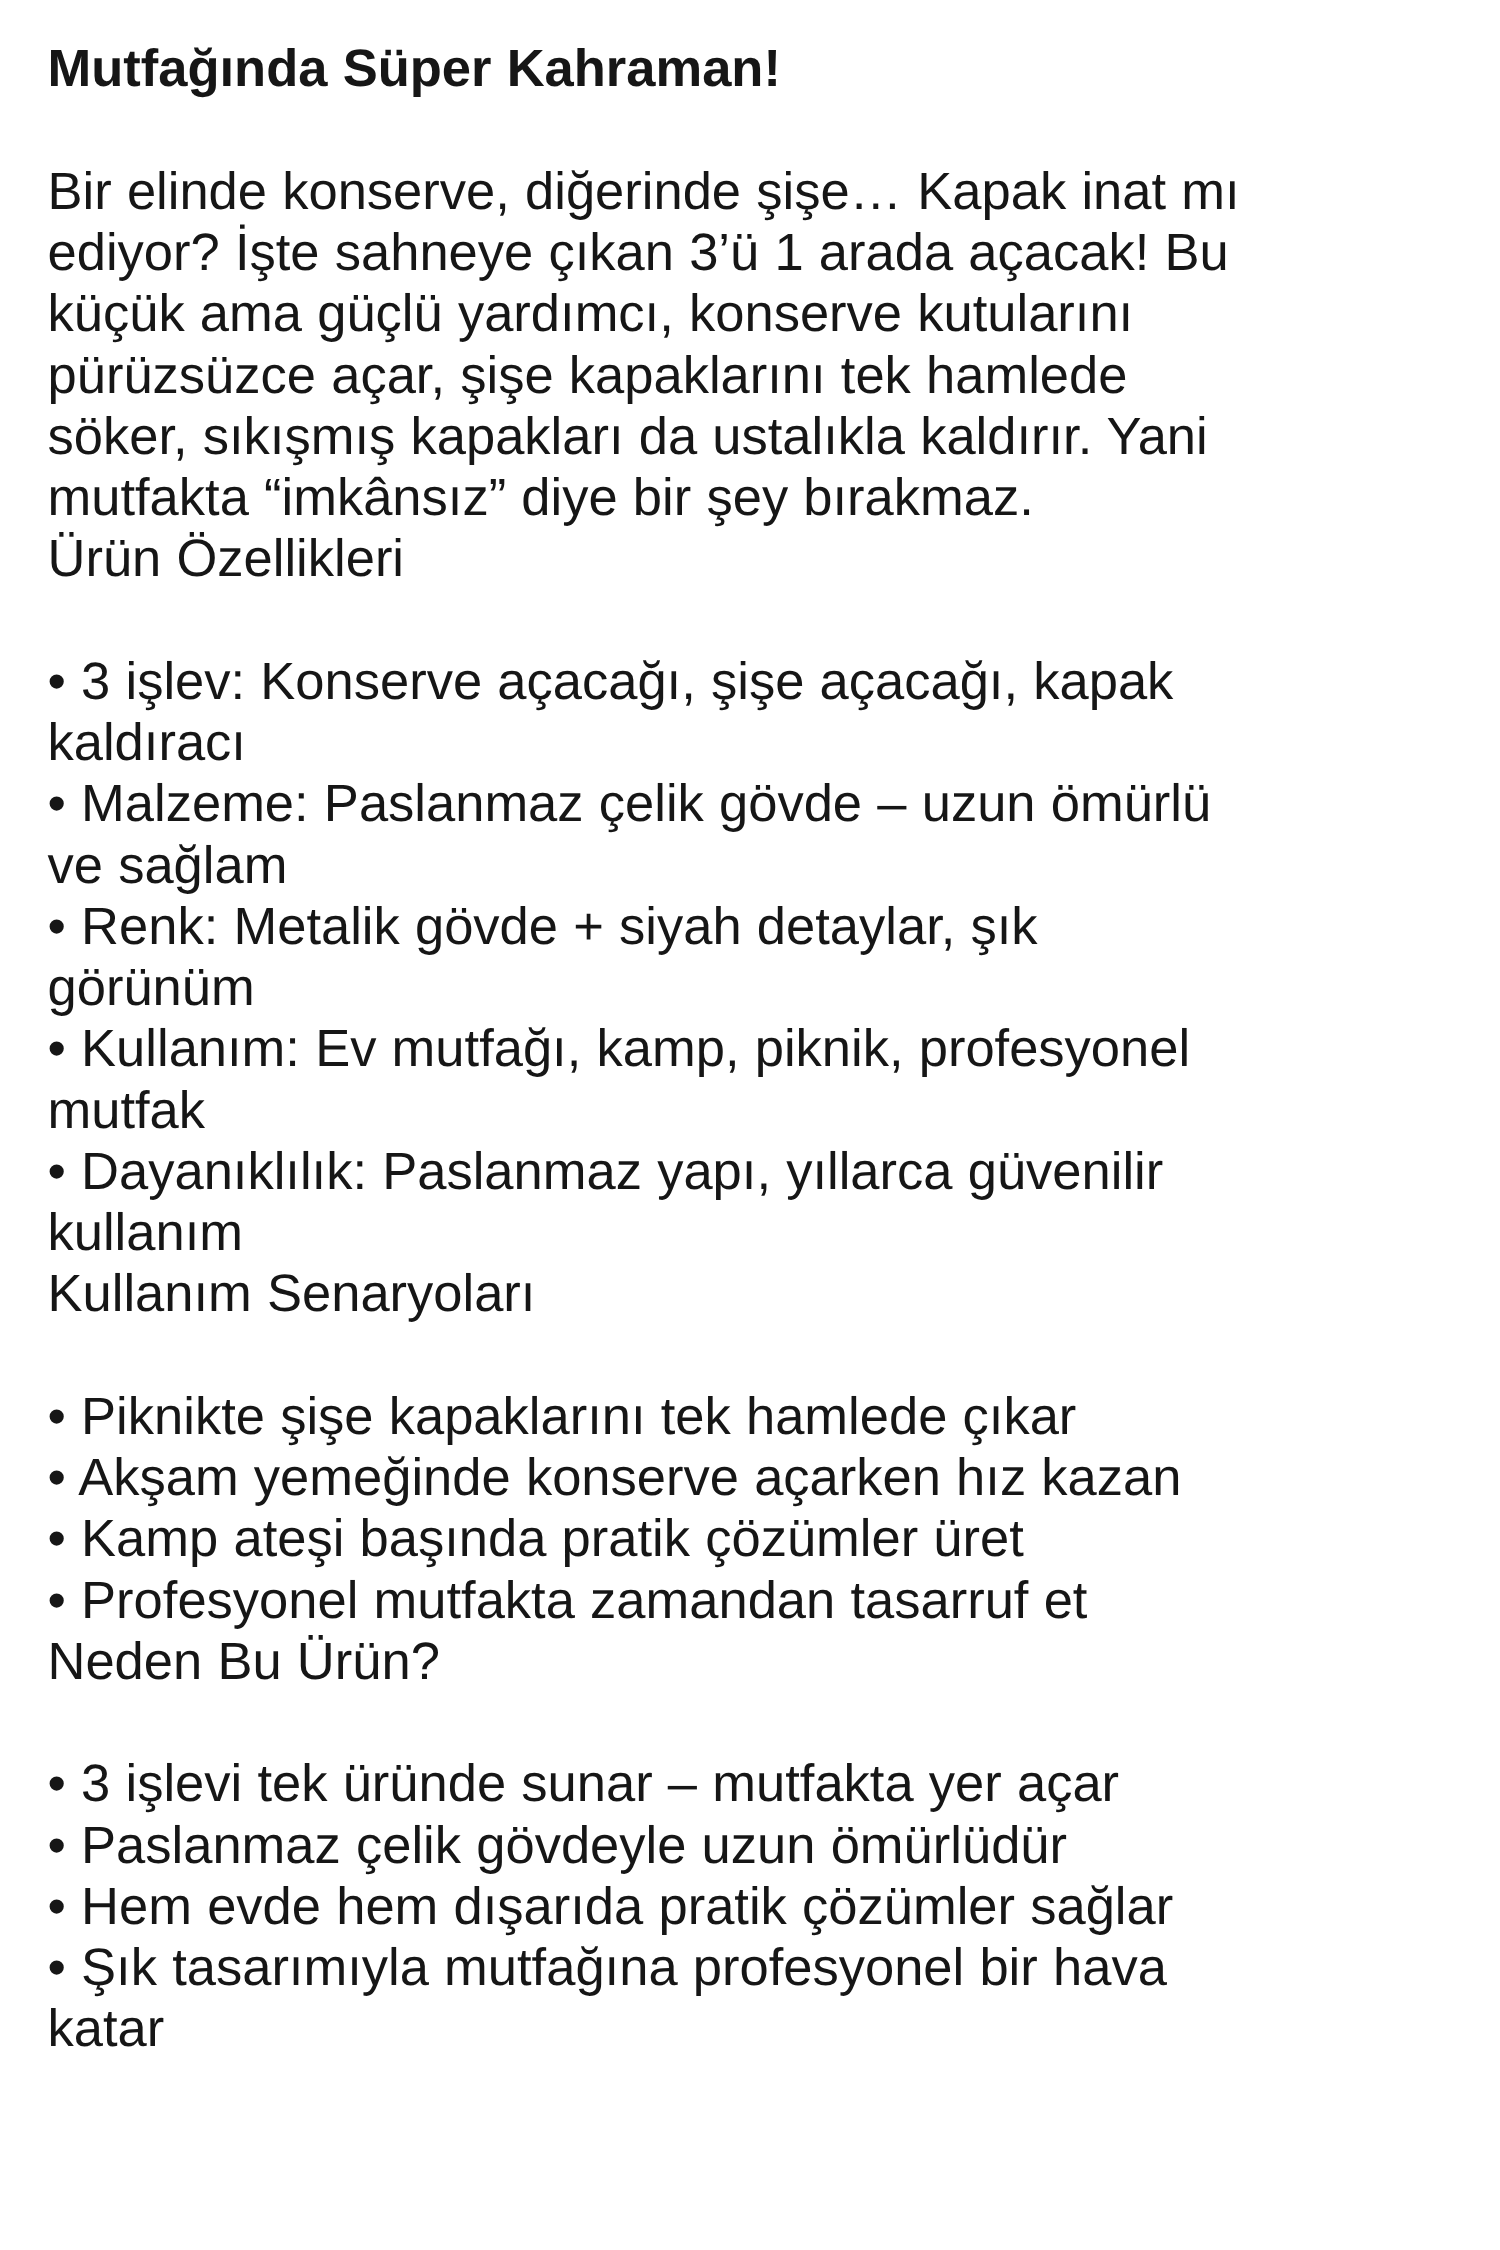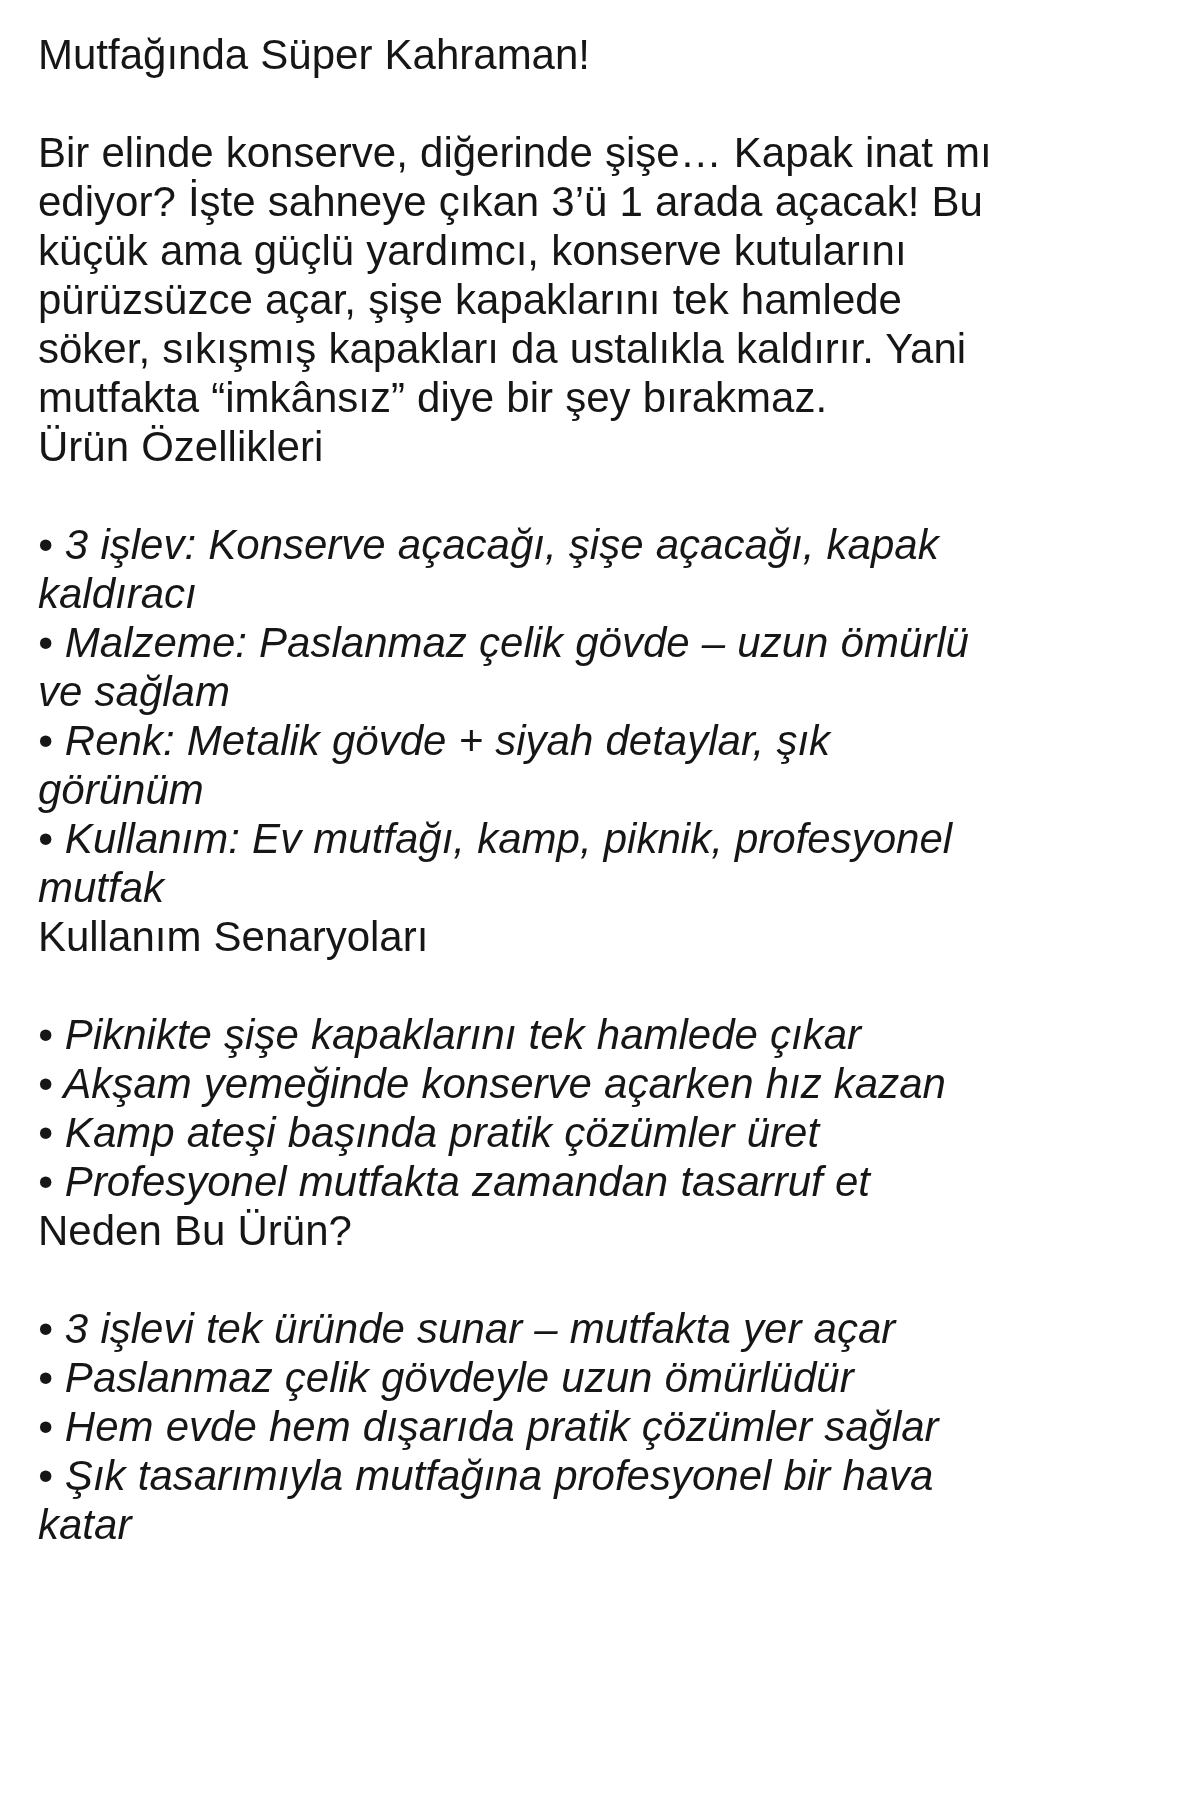--- a/index.html
+++ b/index.html
@@ -16,24 +16,24 @@
     padding: 30px 34px 0 38px;
     font-family: "Liberation Sans", "DejaVu Sans", sans-serif;
     font-size: 42px;
     line-height: 49px;
     overflow: hidden;
   }
   .line, .block, .item {
     white-space: pre-line;       
     word-spacing: 0.5px;
   }
-  .title   { margin: 0 0 49px 0; }   
+  .title   { margin: 0 0 49px 0; font-weight: bold; }   
   .heading { margin: 0 0 49px 0; }   
   .block   { margin: 0; }
-  .item    { margin: 0; font-style: italic; }
+  .item    { margin: 0; }
   .section { margin: 0; }
 </style>
 </head>
 <body>
 
 <div class="page">
 
   <div class="line title">Mutfağında Süper Kahraman!</div>
 
   <div class="block">Bir elinde konserve, diğerinde şişe… Kapak inat mı
@@ -46,20 +46,22 @@
   <div class="section">
     <div class="line heading">Ürün Özellikleri</div>
     <div class="item">• 3 işlev: Konserve açacağı, şişe açacağı, kapak
 kaldıracı</div>
     <div class="item">• Malzeme: Paslanmaz çelik gövde – uzun ömürlü
 ve sağlam</div>
     <div class="item">• Renk: Metalik gövde + siyah detaylar, şık
 görünüm</div>
     <div class="item">• Kullanım: Ev mutfağı, kamp, piknik, profesyonel
 mutfak</div>
+    <div class="item">• Dayanıklılık: Paslanmaz yapı, yıllarca güvenilir
+kullanım</div>
   </div>
 
   <div class="section">
     <div class="line heading">Kullanım Senaryoları</div>
     <div class="item">• Piknikte şişe kapaklarını tek hamlede çıkar</div>
     <div class="item">• Akşam yemeğinde konserve açarken hız kazan</div>
     <div class="item">• Kamp ateşi başında pratik çözümler üret</div>
     <div class="item">• Profesyonel mutfakta zamandan tasarruf et</div>
   </div>
 

